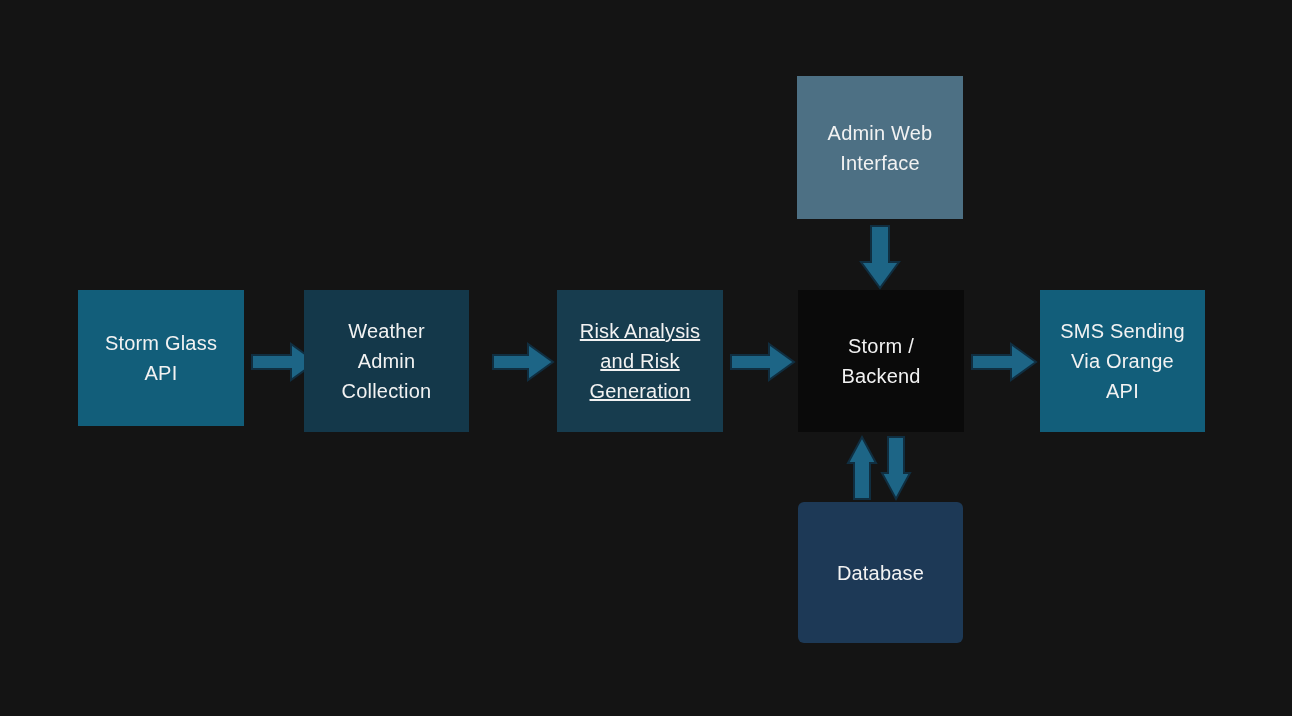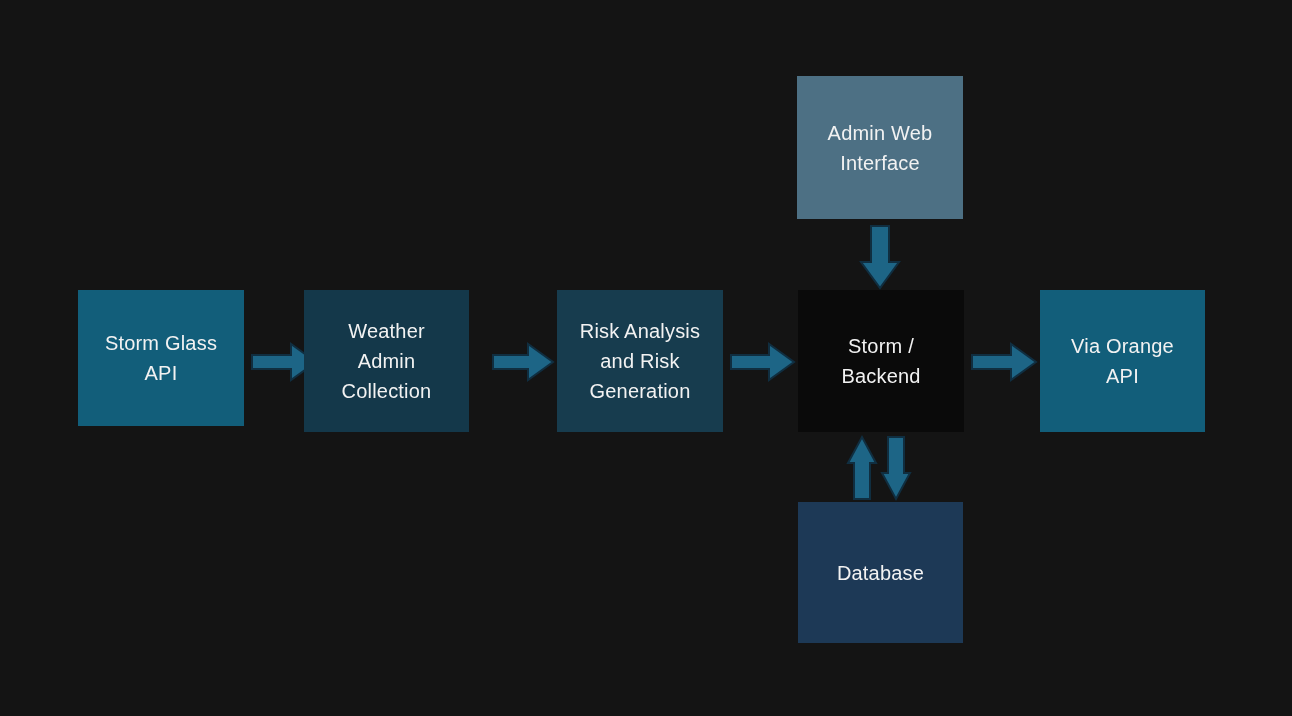--- a/index.html
+++ b/index.html
@@ -64,38 +64,39 @@
     <span class="line">Storm Glass</span>
     <span class="line">API</span>
   </div>
 
   <div class="node" style="left: 304px; top: 290px; width: 165px; height: 142px; background: rgb(20, 56, 74); color: rgb(242, 242, 242);">
     <span class="line">Weather</span>
     <span class="line">Admin</span>
     <span class="line">Collection</span>
   </div>
 
-  <div class="node" style="left: 557px; top: 290px; width: 166px; height: 142px; background: rgb(23, 60, 78); color: rgb(242, 242, 242);">
+  <div class="node" style="left: 557px; top: 290px; width: 166px; height: 142px; background: rgb(23, 60, 78); color: rgb(242, 242, 242); text-decoration: underline;">
     <span class="line">Risk Analysis</span>
     <span class="line">and Risk</span>
     <span class="line">Generation</span>
   </div>
 
   <div class="node" style="left: 798px; top: 290px; width: 166px; height: 142px; background: rgb(10, 10, 10); color: rgb(242, 242, 242);">
     <span class="line">Storm /</span>
     <span class="line">Backend</span>
   </div>
 
   <div class="node" style="left: 1040px; top: 290px; width: 165px; height: 142px; background: rgb(18, 94, 122); color: rgb(242, 242, 242);">
+    <span class="line">SMS Sending</span>
     <span class="line">Via Orange</span>
     <span class="line">API</span>
   </div>
 
   <div class="node" style="left: 797px; top: 76px; width: 166px; height: 143px; background: rgb(77, 112, 132); color: rgb(242, 242, 242);">
     <span class="line">Admin Web</span>
     <span class="line">Interface</span>
   </div>
 
-  <div class="node" style="left: 798px; top: 502px; width: 165px; height: 141px; background: rgb(29, 57, 86); color: rgb(242, 242, 242);">
+  <div class="node" style="left: 798px; top: 502px; width: 165px; height: 141px; background: rgb(29, 57, 86); color: rgb(242, 242, 242); border-radius: 6px;">
     <span class="line">Database</span>
   </div>
 
 </div>
 
 </body></html>

